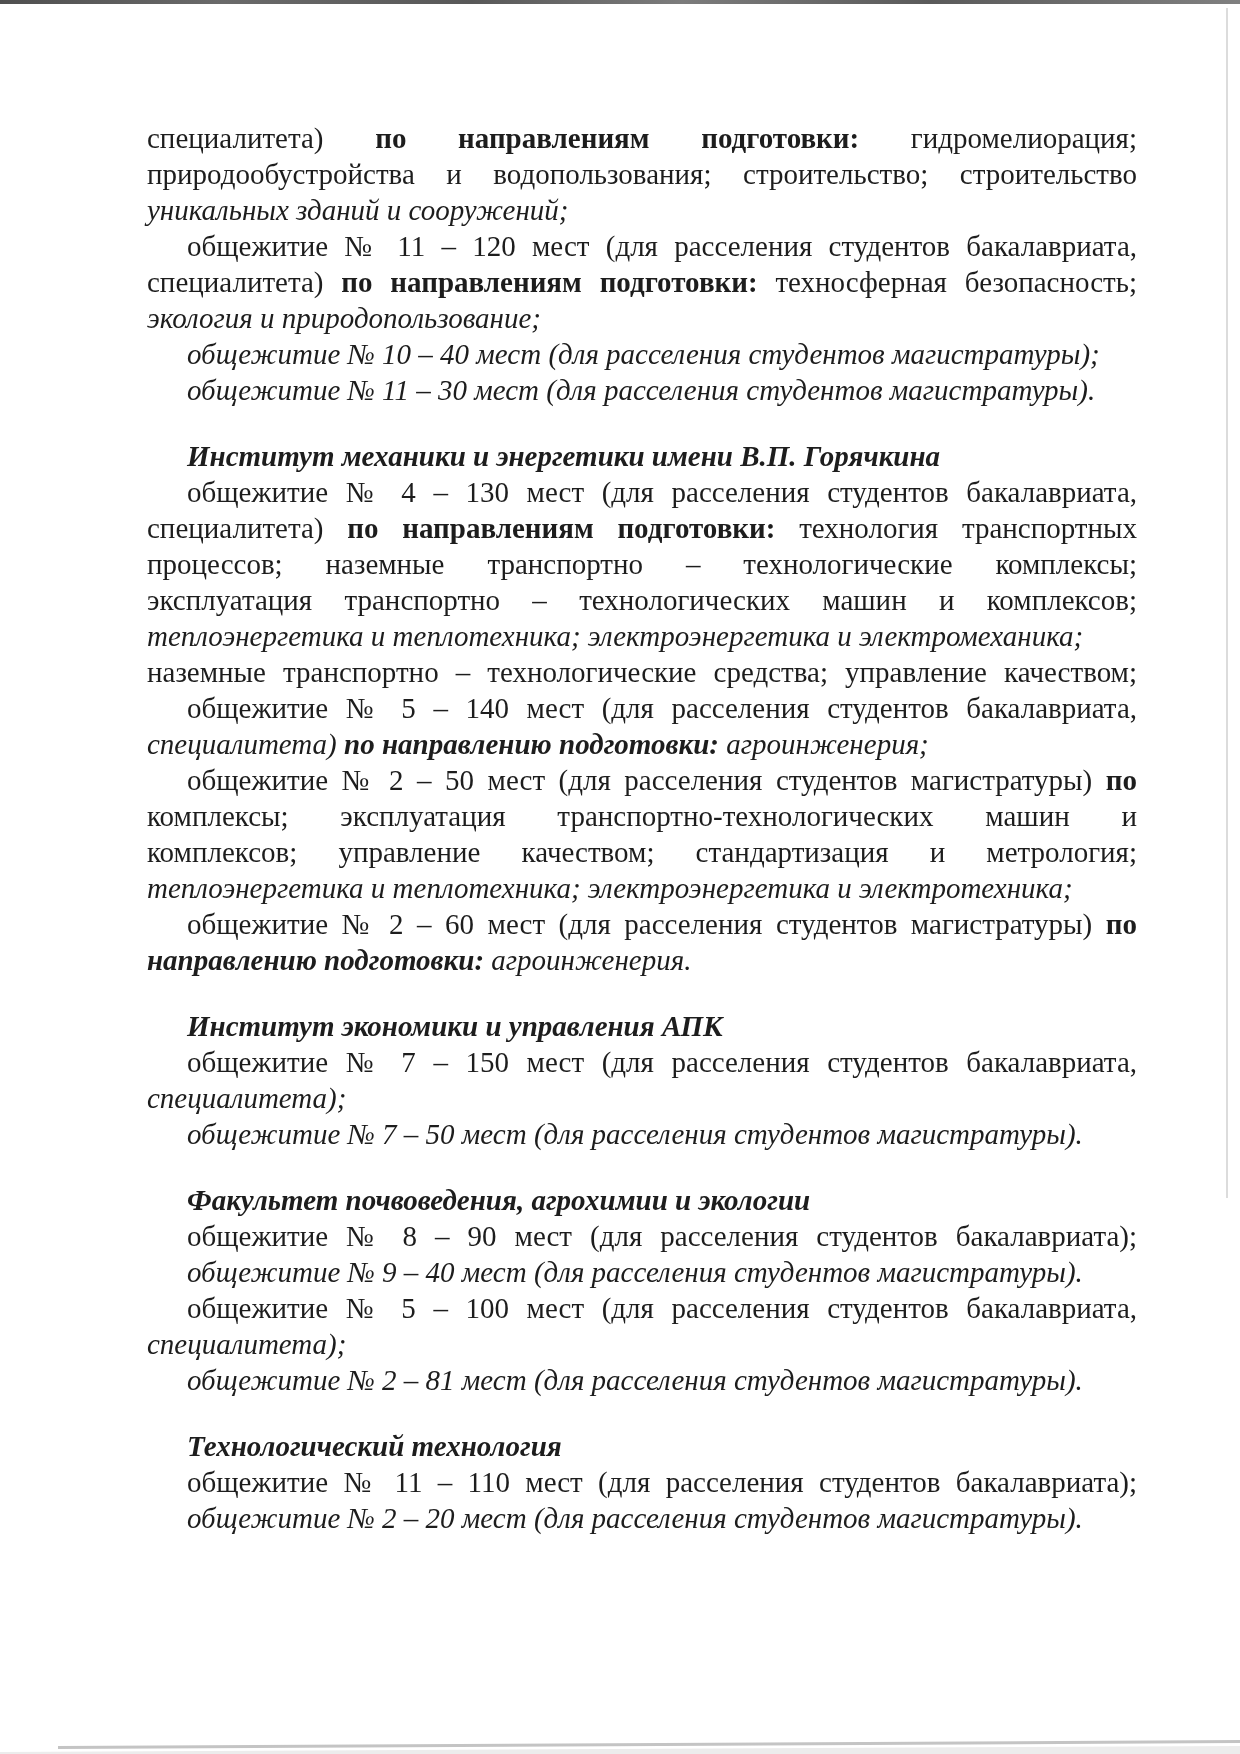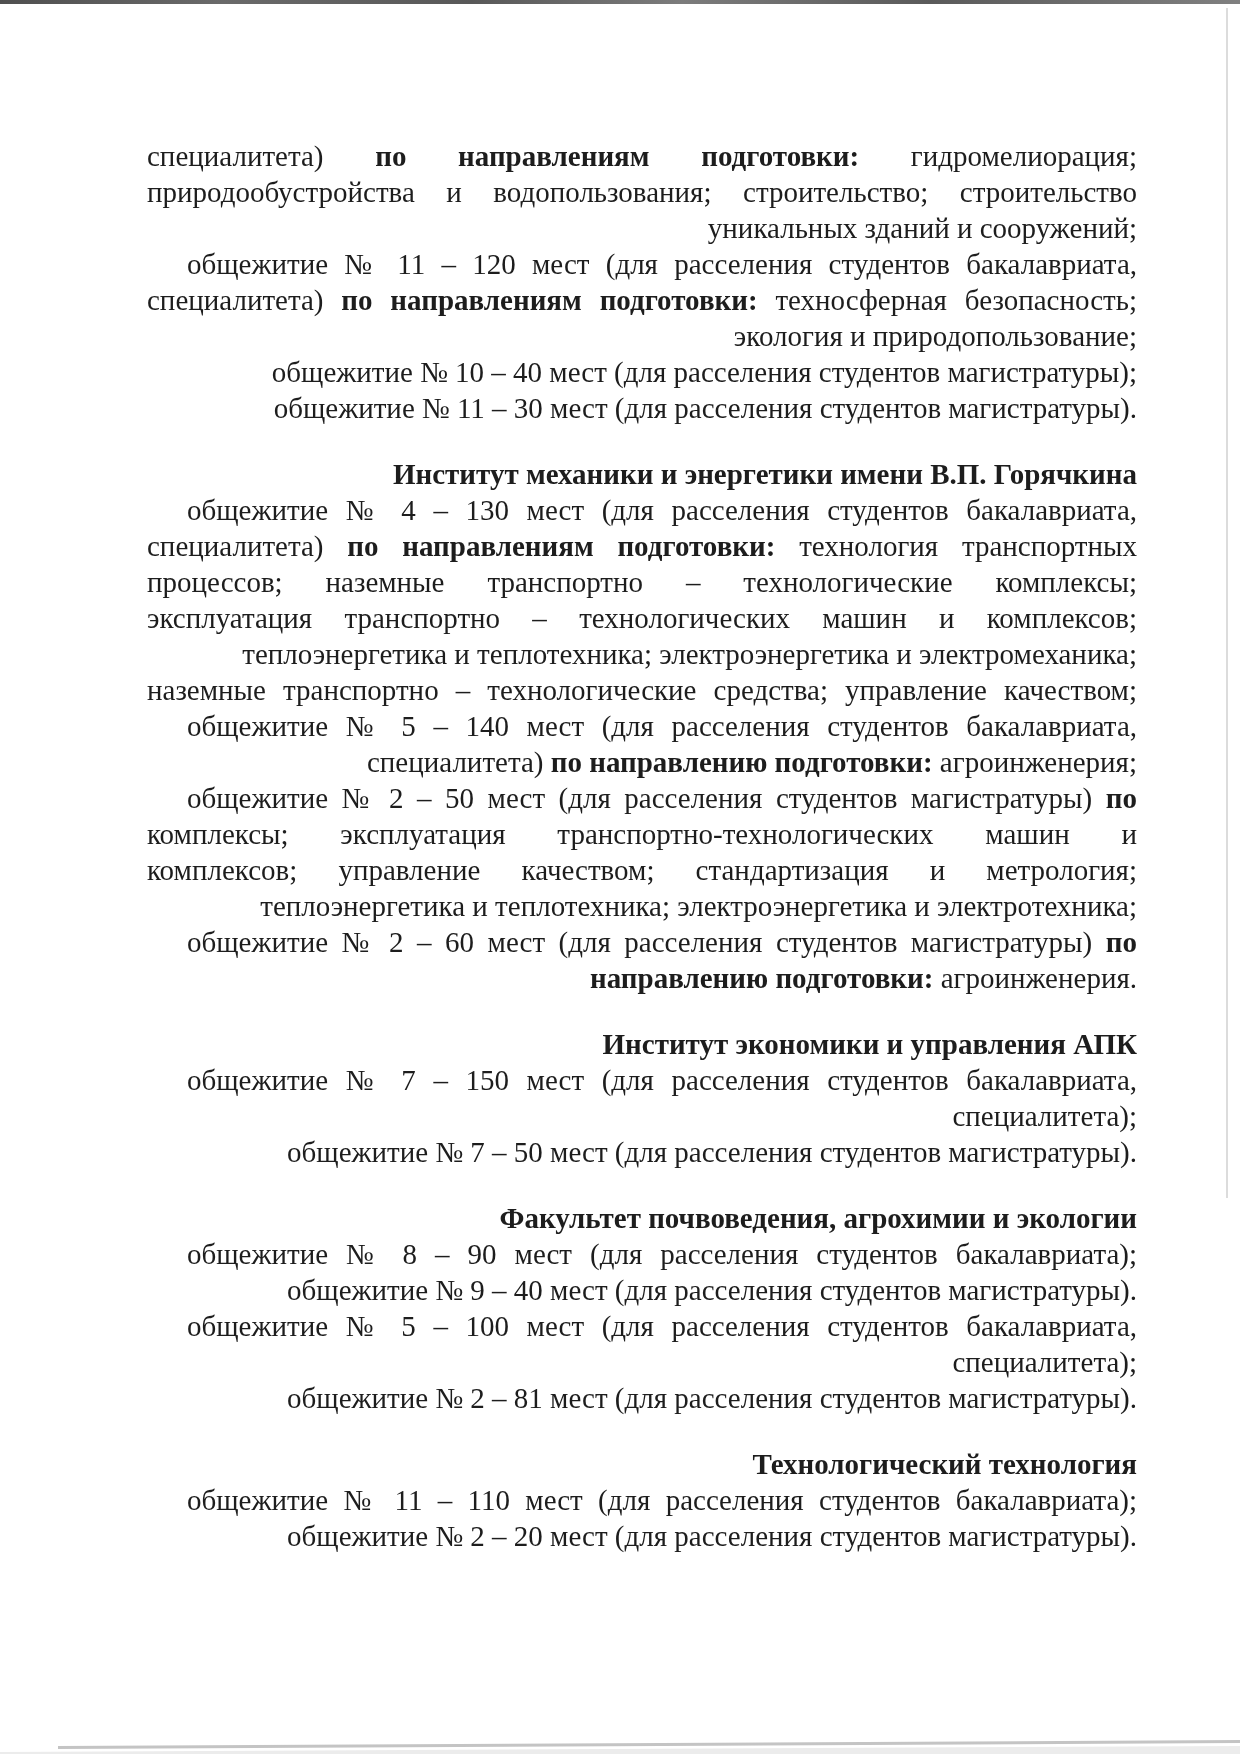--- a/index.html
+++ b/index.html
@@ -36,34 +36,33 @@
   .scan-below{
     position:absolute;top:1746px;left:0;width:1240px;height:8px;
     background:var(--below-edge);
     transform:rotate(-0.28deg);
     transform-origin:right center;
   }
   .text-block{
     position:absolute;
     left:147px;top:120px;width:990px;
     font-size:29px;
-    margin-top:18px;
   }
   .line{
     line-height:36px;
     min-height:36px;
     white-space:normal;
   }
   .first,.single,.single-j,.heading{text-indent:40px;}
   .first,.mid,.single-j{
     text-align:justify;
     text-align-last:justify;
     -moz-text-align-last:justify;
   }
-  .last,.single,.heading{text-align:right;}
+  .last,.single,.heading{text-align:left;font-style:italic;}
   .heading{font-weight:bold;margin-top:30px;}
   .bold{font-weight:bold;}
 </style>
 </head>
 <body>
 
 <div class="page">
   <div class="scan-top"></div>
   <div class="scan-right"></div>
   <div class="text-block">

